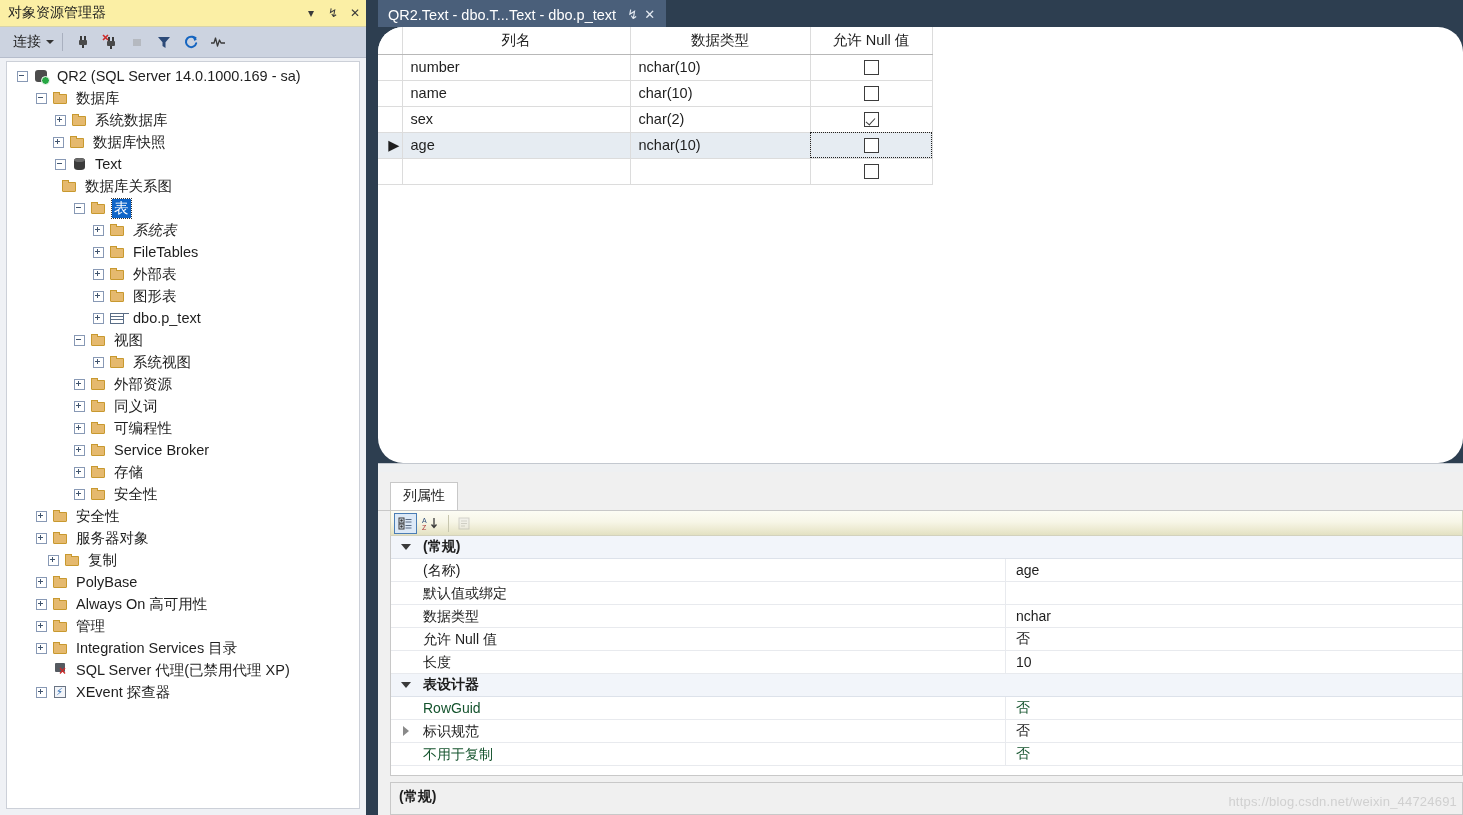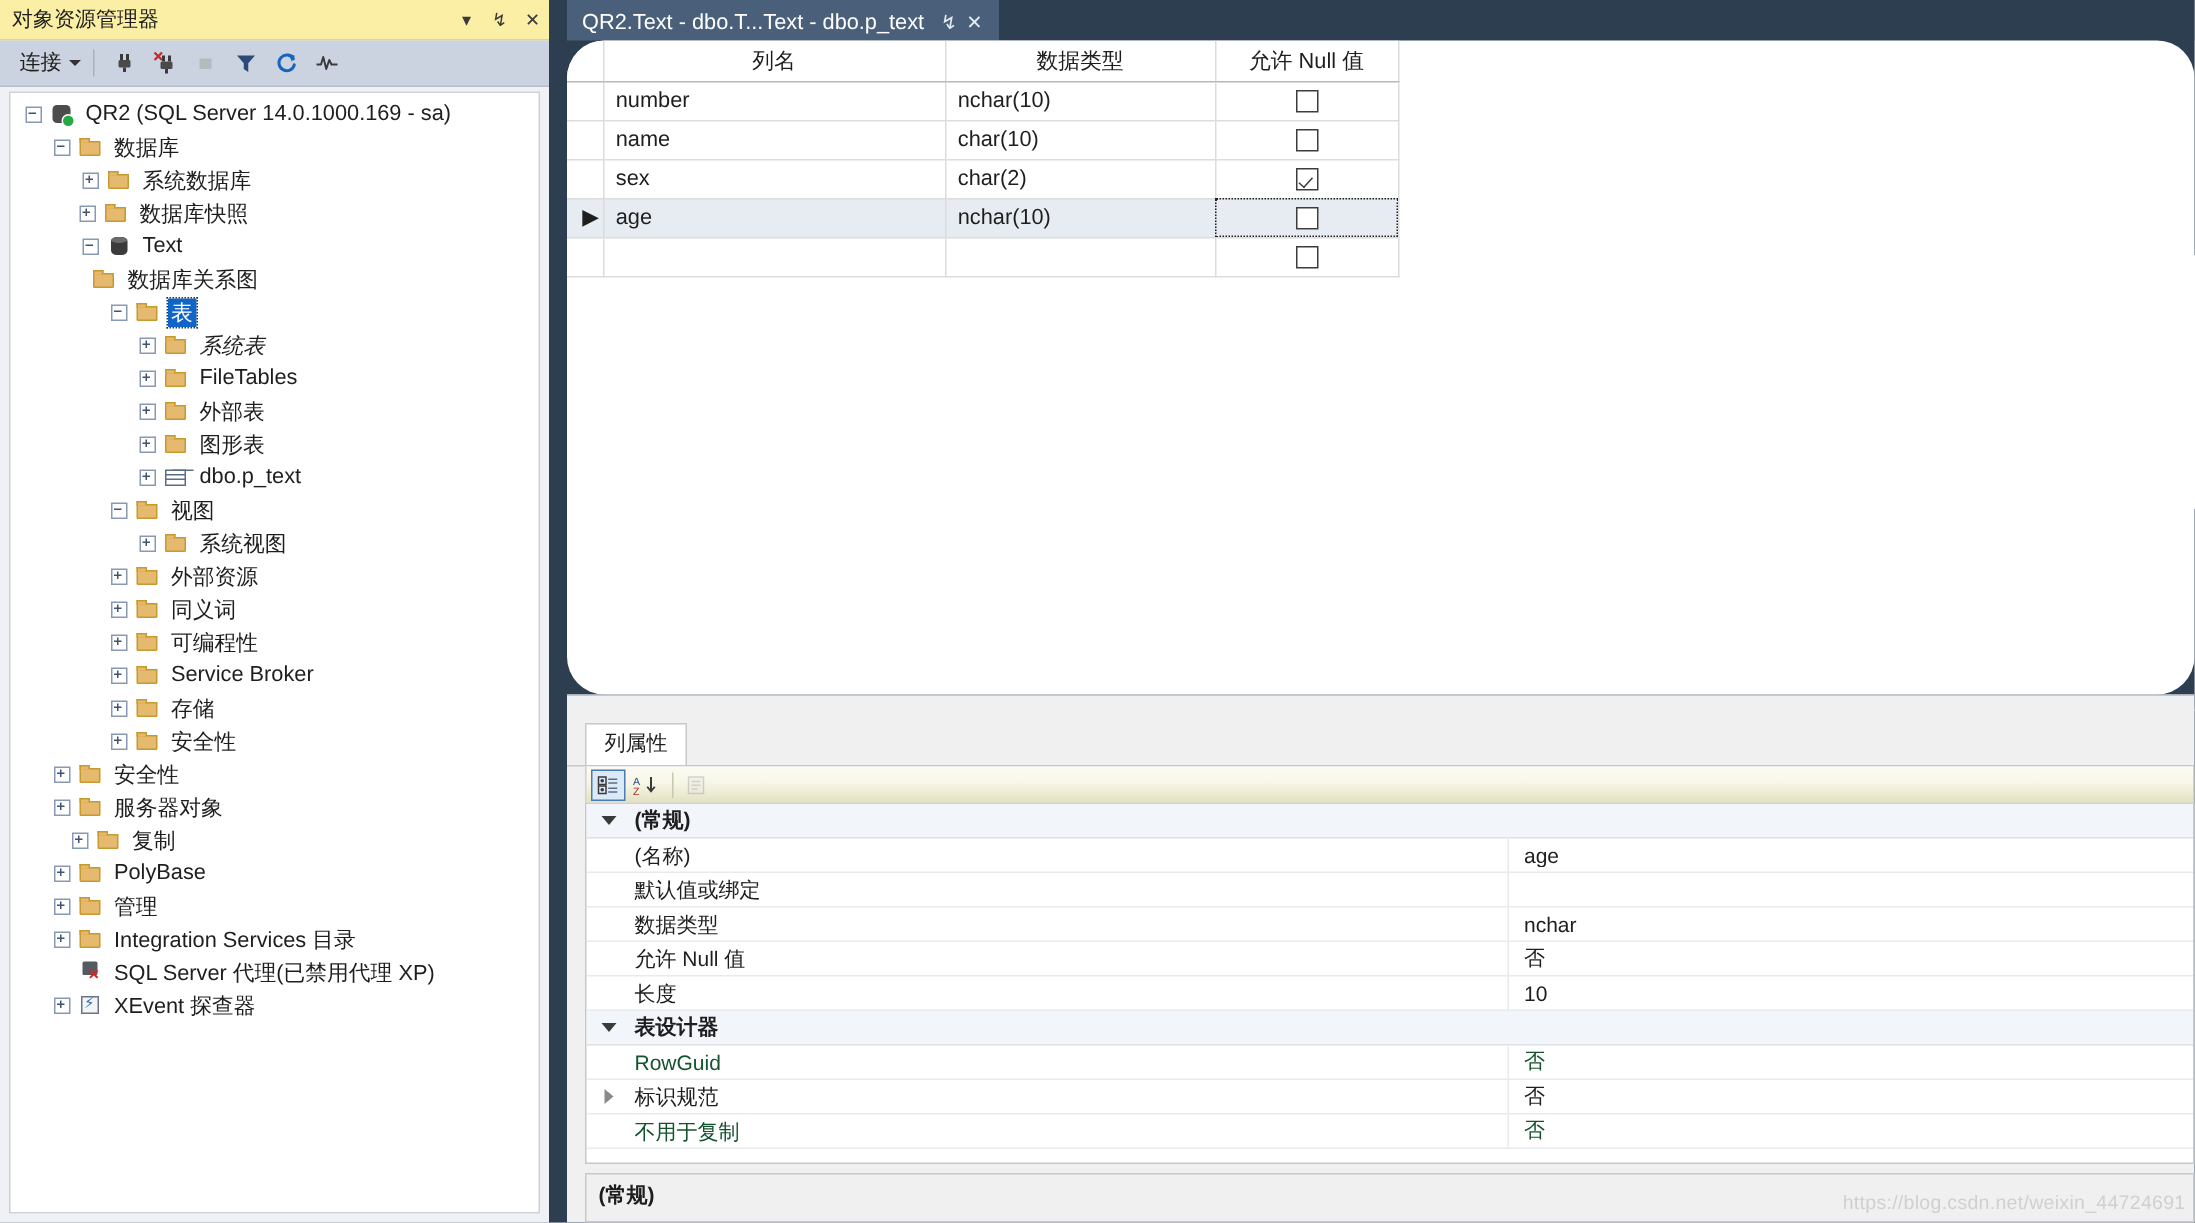--- a/index.html
+++ b/index.html
@@ -773,20 +773,27 @@
               <span class="box"></span>
             </span>
             <span class="ticon ic-folder"></span>
             <span class="tlabel">PolyBase</span>
           </div>
           <div class="tnode" style="padding-left: 27px;">
             <span class="texp plus">
               <span class="box"></span>
             </span>
             <span class="ticon ic-folder"></span>
+            <span class="tlabel">Always On 高可用性</span>
+          </div>
+          <div class="tnode" style="padding-left: 27px;">
+            <span class="texp plus">
+              <span class="box"></span>
+            </span>
+            <span class="ticon ic-folder"></span>
             <span class="tlabel">管理</span>
           </div>
           <div class="tnode" style="padding-left: 27px;">
             <span class="texp plus">
               <span class="box"></span>
             </span>
             <span class="ticon ic-folder"></span>
             <span class="tlabel">Integration Services 目录</span>
           </div>
           <div class="tnode" style="padding-left: 27px;">

